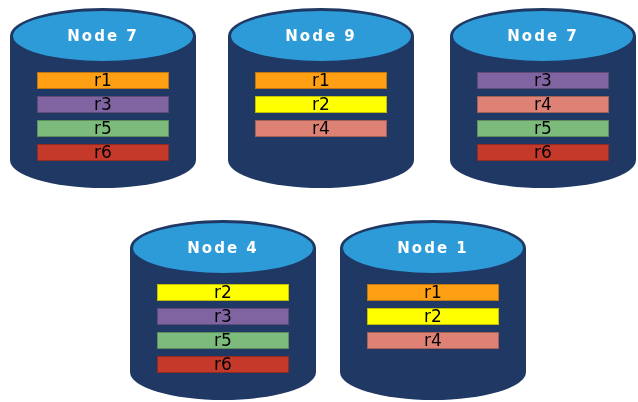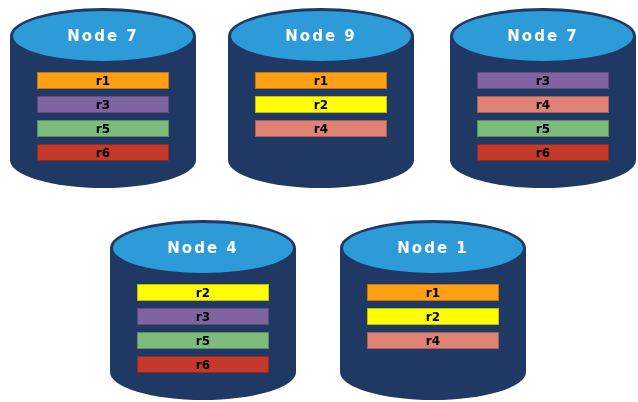--- a/index.html
+++ b/index.html
@@ -56,22 +56,22 @@
     z-index: 3;
   }
   .row-bar {
     height: 17px;
     display: flex;
     align-items: center;
     justify-content: center;
     border: 1px solid rgba(0,0,0,0.25);
   }
   .row-label {
-    font-size: 12px;
-    font-weight: bold;
+    font-size: 17px;
+    font-weight: normal;
     color: var(--row-label, #000000);
     line-height: 1;
   }
 </style>
 </head>
 <body>
 
 <div class="stage" style="--bg: #FFFFFF; --cyl-body: #1F3864; --cyl-top: #2D9BD8; --node-label: #FFFFFF; --row-label: #000000;">
   <div class="cylinder" style="left: 10px; top: 8px;">
     <div class="cyl-body"></div>
@@ -126,21 +126,21 @@
         </div>
         <div class="row-bar" style="background: rgb(124, 187, 124);">
           <span class="row-label">r5</span>
         </div>
         <div class="row-bar" style="background: rgb(197, 57, 43);">
           <span class="row-label">r6</span>
         </div>
       </div>
   </div>
 
-  <div class="cylinder" style="left: 110px; top: 220px;">
+  <div class="cylinder" style="left: 130px; top: 220px;">
     <div class="cyl-body"></div>
     <div class="cyl-top">
       <span class="node-label">Node 4</span>
     </div>
     <div class="rows">
         <div class="row-bar" style="background: rgb(255, 255, 0);">
           <span class="row-label">r2</span>
         </div>
         <div class="row-bar" style="background: rgb(128, 100, 162);">
           <span class="row-label">r3</span>

